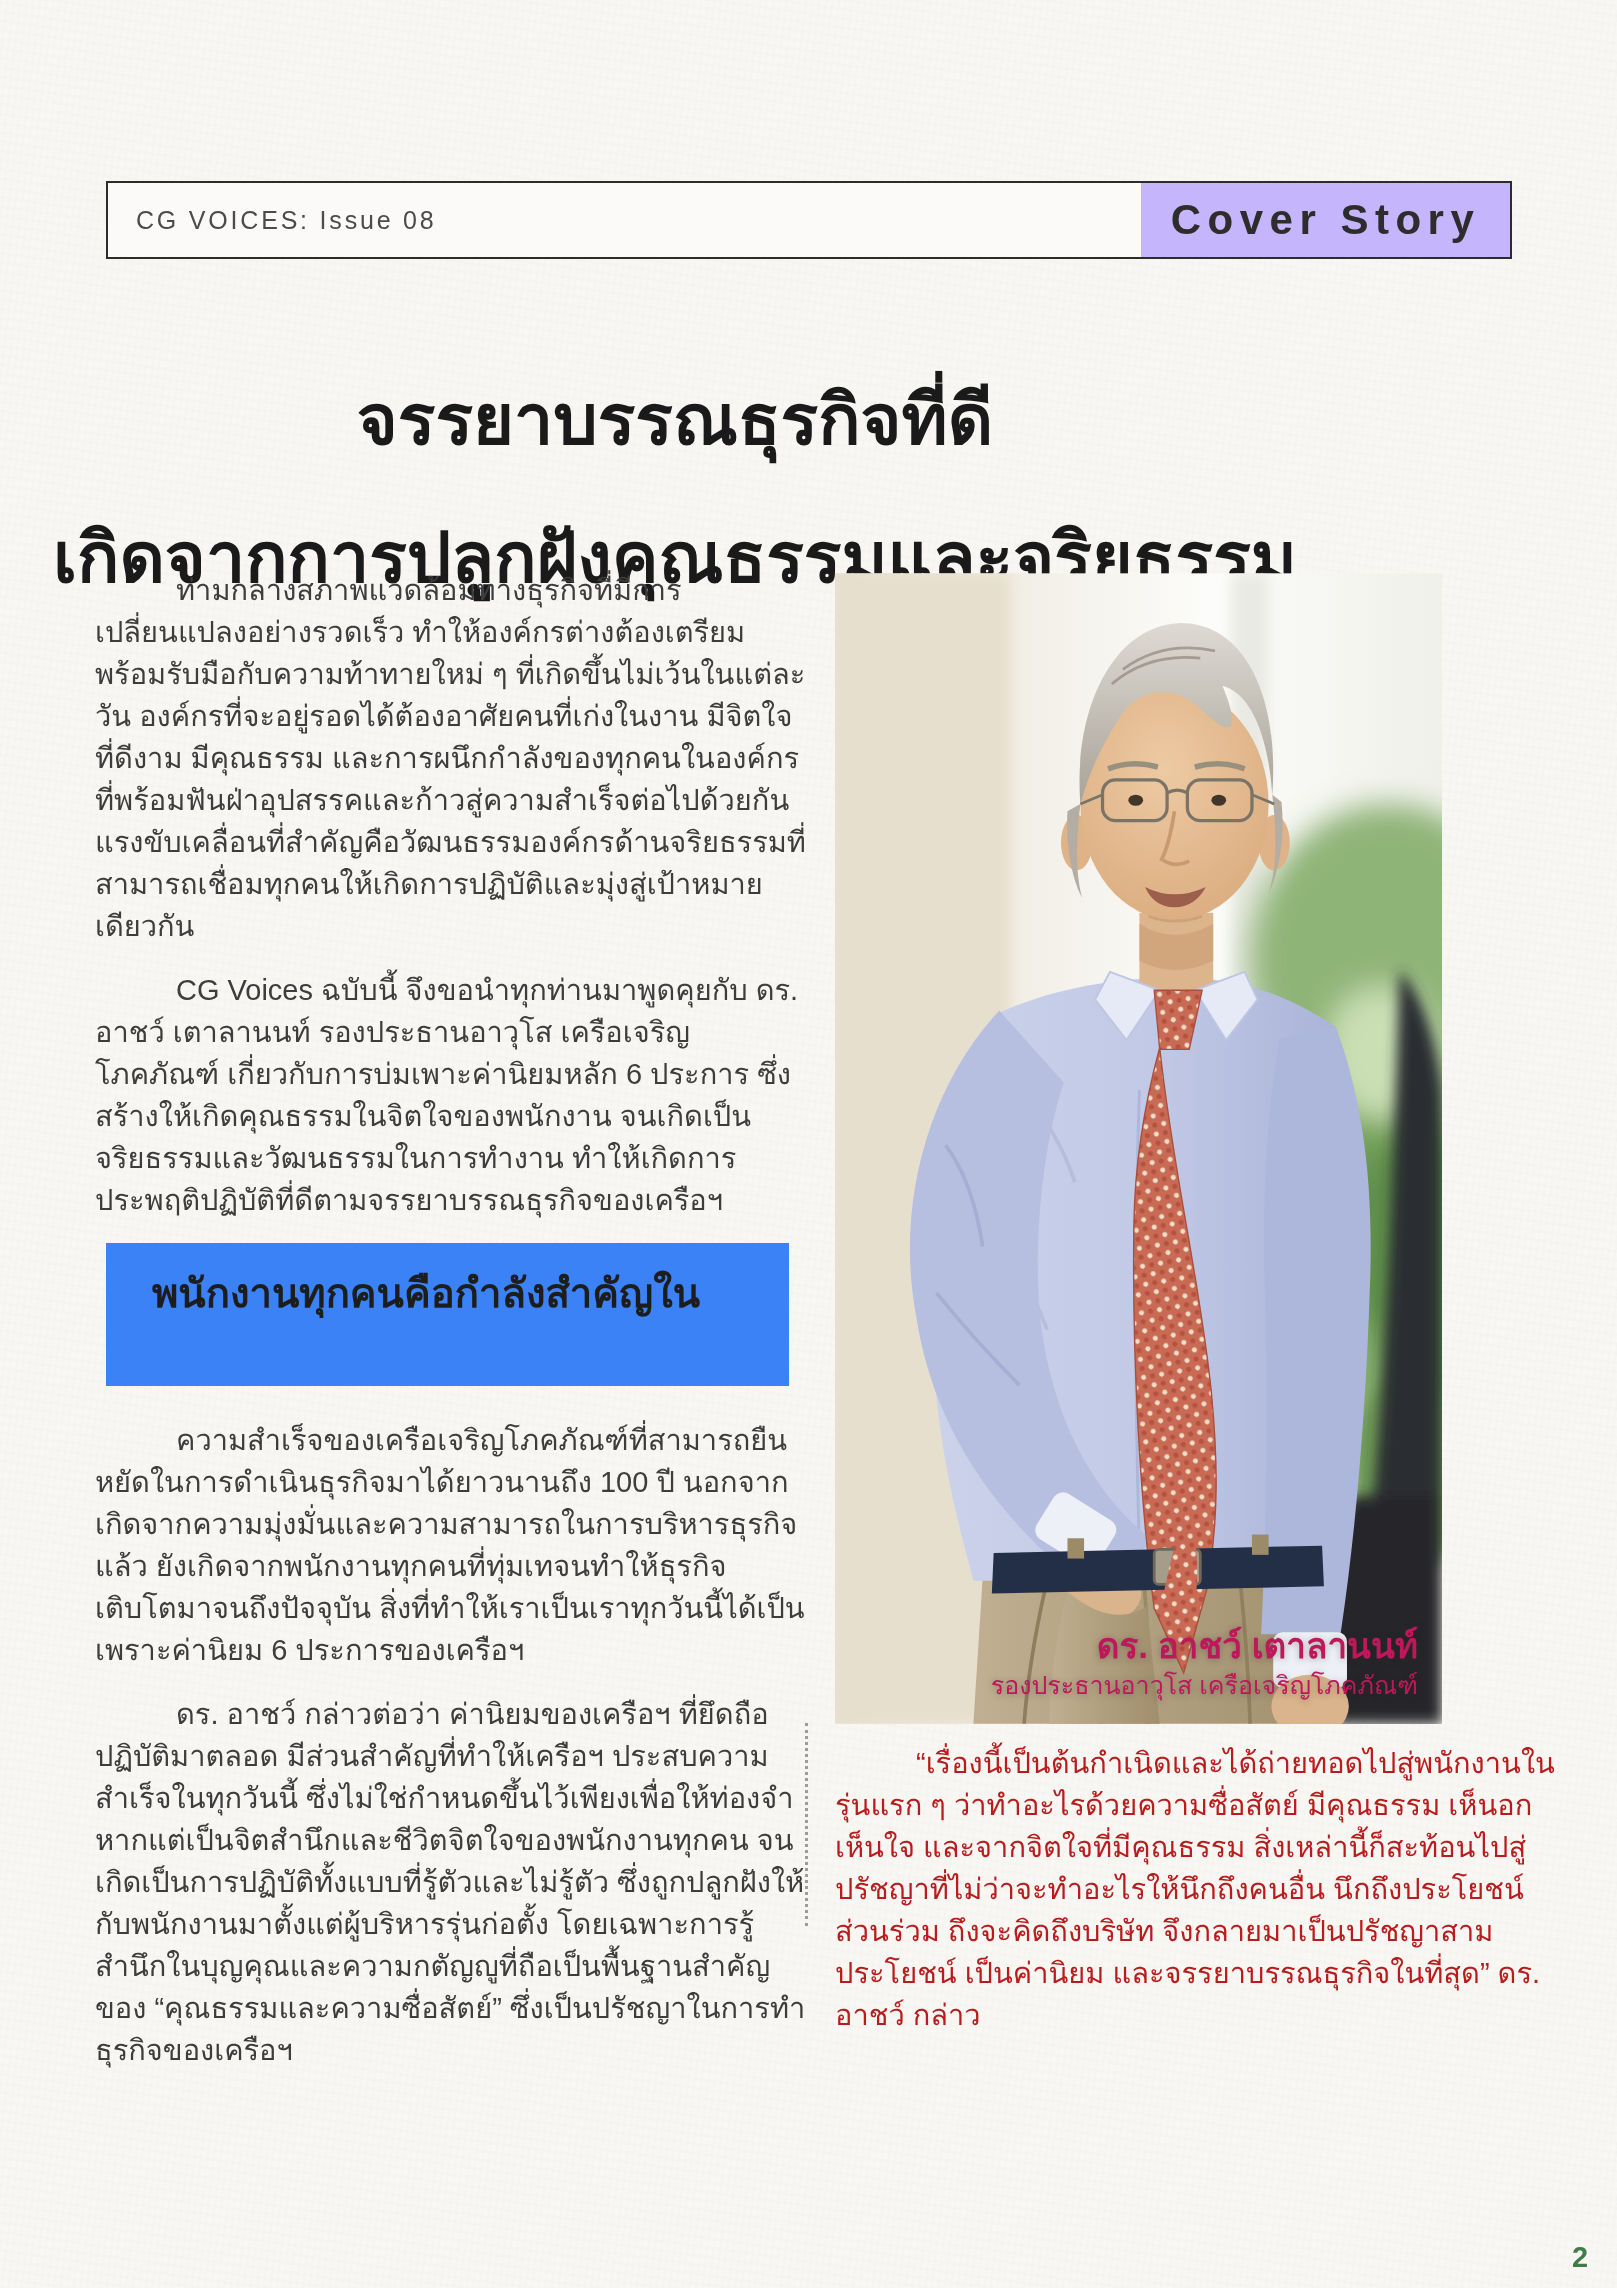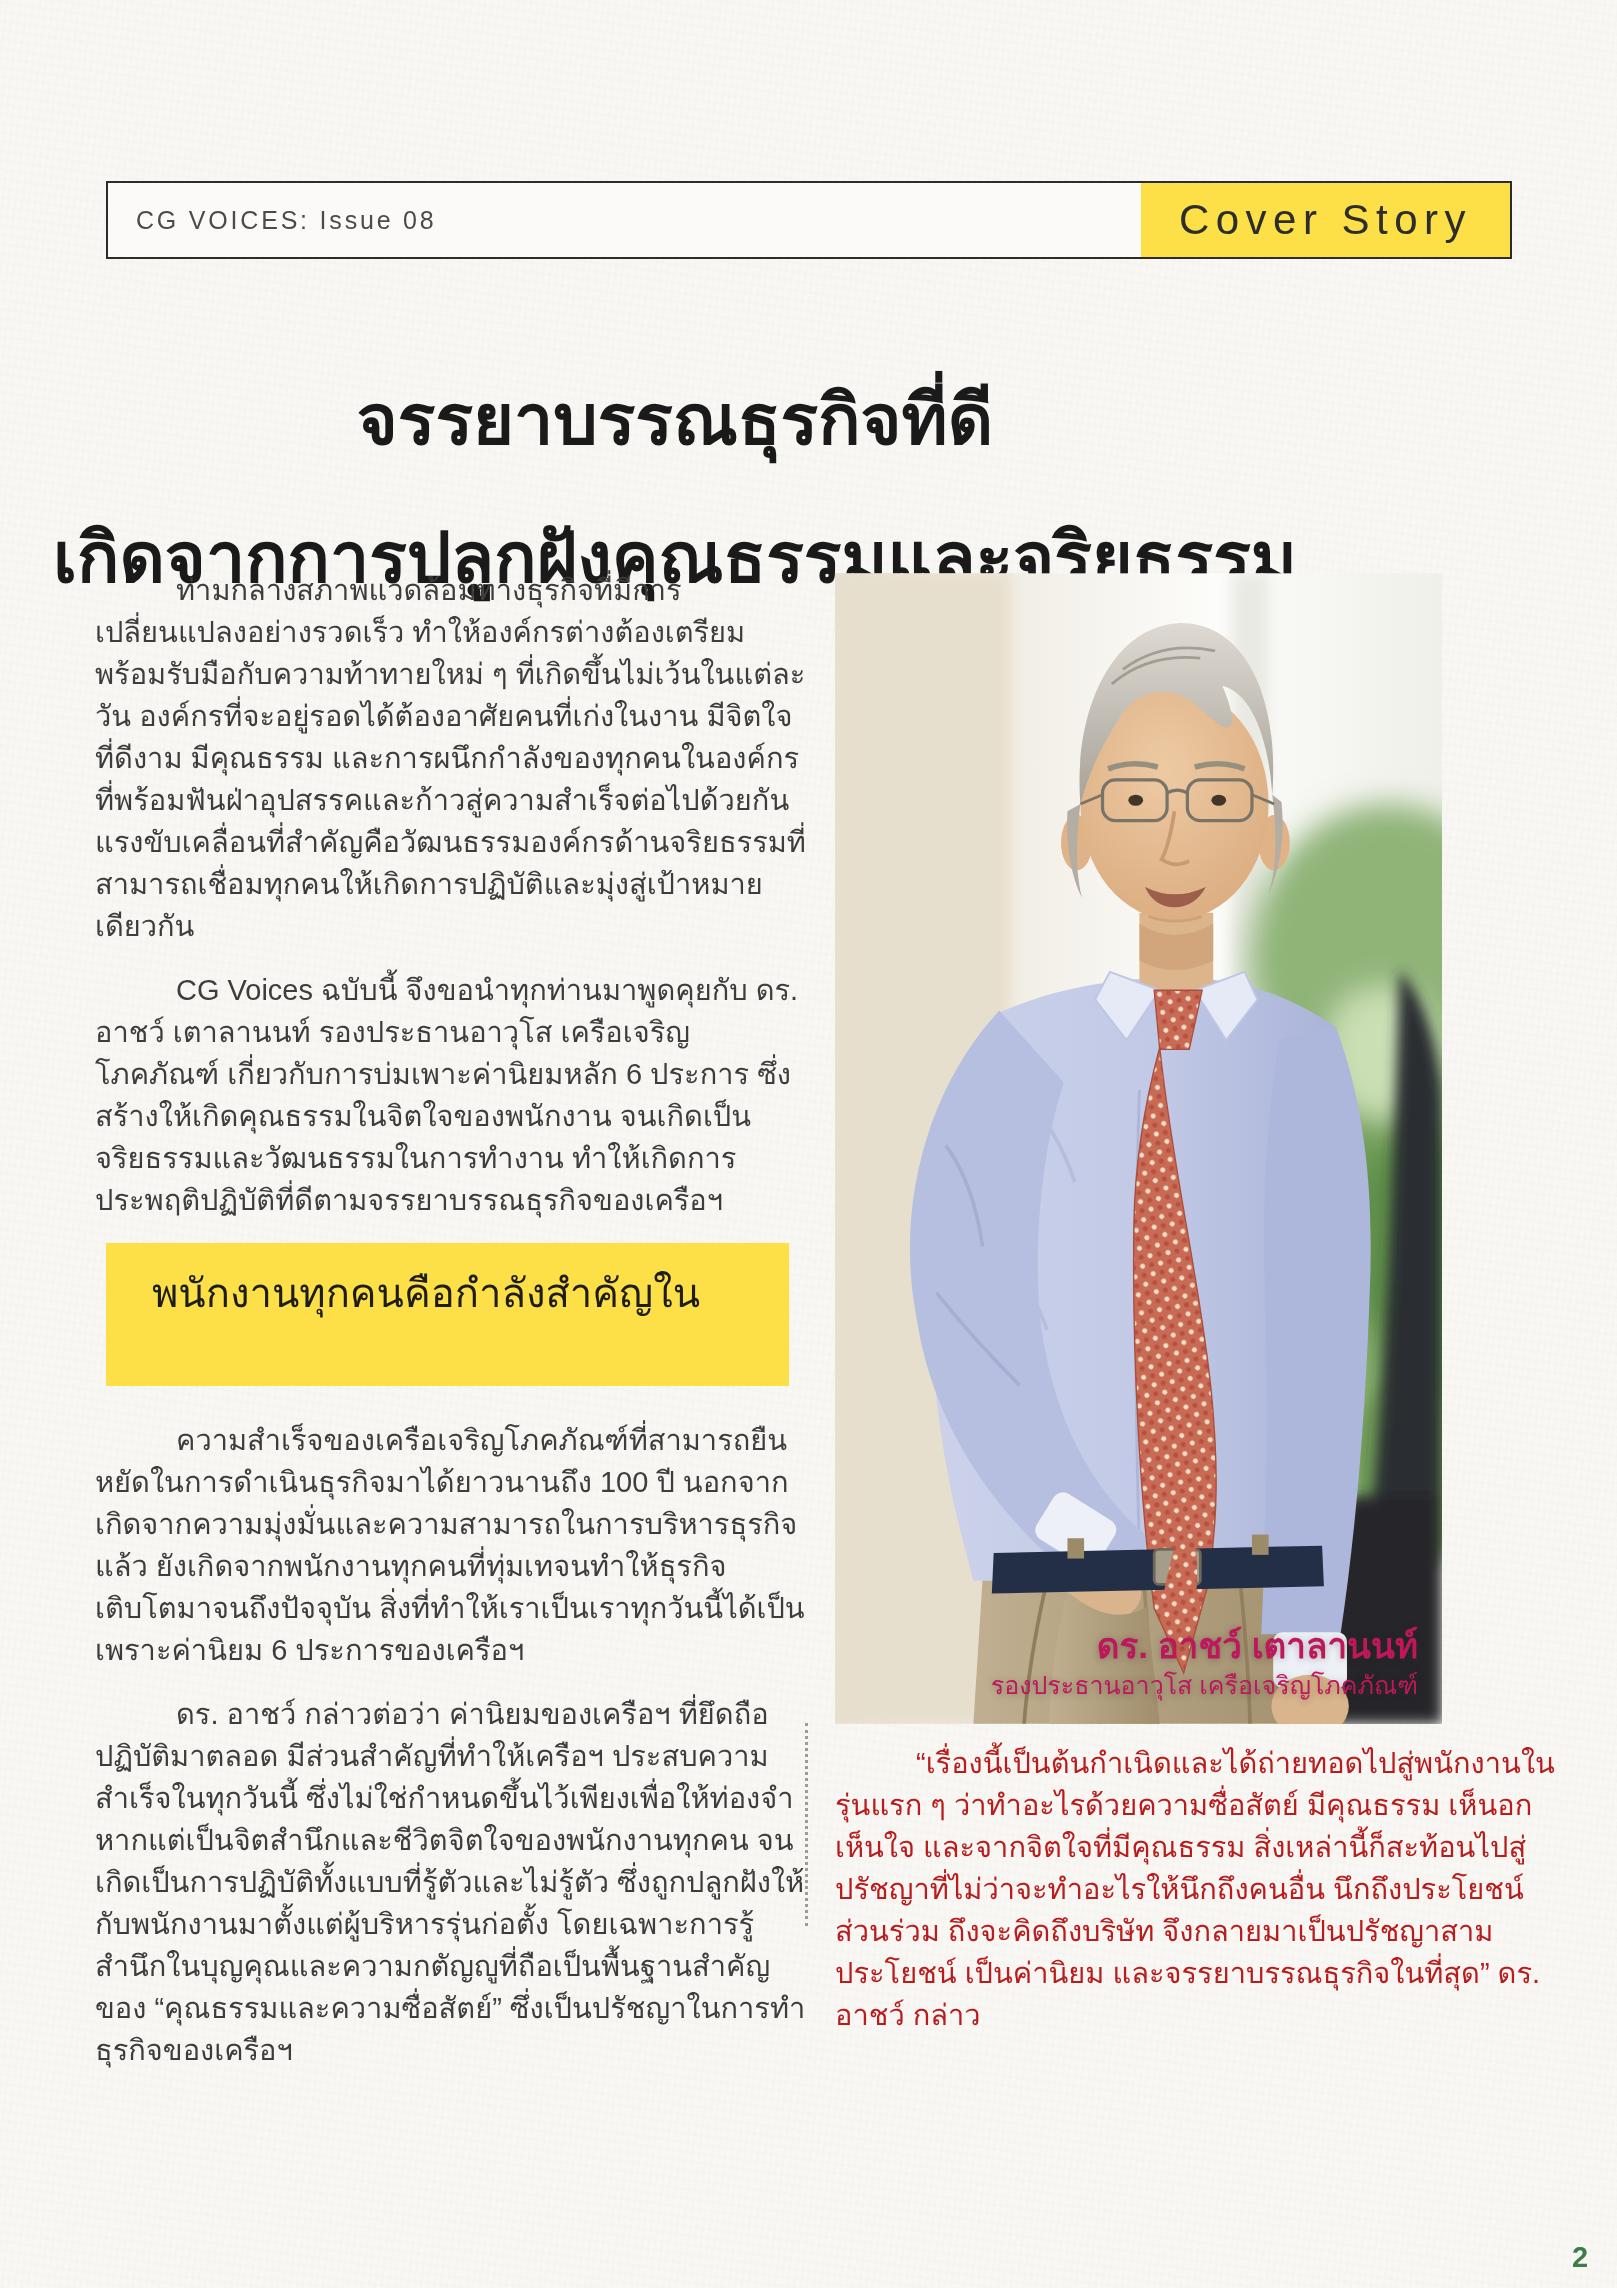--- a/index.html
+++ b/index.html
@@ -19,41 +19,41 @@
   .header-box {
     position:absolute; left:106px; top:181px; width:1406px; height:78px;
     border:2.8px solid #2c2c2c; box-sizing:border-box; background:#fbfaf8;
     display:flex; align-items:center; justify-content:space-between;
   }
   .issue-label {
     padding-left:28px; font-size:25px; letter-spacing:2.8px; color:#4b4b4b;
     white-space:nowrap;
   }
   .cover-story {
-    width:369px; height:100%; background:#fde047; flex:0 0 auto;
+    width:369px; height:100%; background:#c4b5fd; flex:0 0 auto;
     display:flex; align-items:center; justify-content:center;
-    font-size:42px; letter-spacing:6.5px; color:#2d2d2d; font-weight:400;
+    font-size:42px; letter-spacing:6.5px; color:#2d2d2d; font-weight:700;
   }
 
   
   .article-title {
     position:absolute; top:351px; left:0; width:1350px; text-align:center;
     font-weight:bold; color:#1a1a1a; font-size:70px; line-height:138px;
   }
 
   
   .col-left {
     position:absolute; left:95px; top:565px; width:713px;
     font-size:29px; line-height:42px; color:#3d3d3d;
   }
   .col-left p { margin:4px 0 22px 0; text-indent:81px; }
   .section-heading {
     margin:13px 0 33px 11px; width:683px; height:143px; box-sizing:border-box;
-    background:#fde047; padding:14.8px 9.2px 0 46px;
-    font-size:40px; font-weight:normal; line-height:70px; color:#1d1d1d;
+    background:#3b82f6; padding:14.8px 9.2px 0 46px;
+    font-size:40px; font-weight:bold; line-height:70px; color:#1d1d1d;
   }
 
   
   .photo-fig { position:absolute; left:835px; top:573px; width:607px; height:1151px; overflow:hidden; }
   .photo-fig svg { position:absolute; inset:0; display:block; }
   .photo-caption {
     position:absolute; right:24px; bottom:22px; text-align:right; color:#be185d;
     text-shadow:0 0.9px 7.4px rgba(40,40,30,0.35);
   }
   .cap-name { font-size:35px; font-weight:bold; line-height:46px; }

